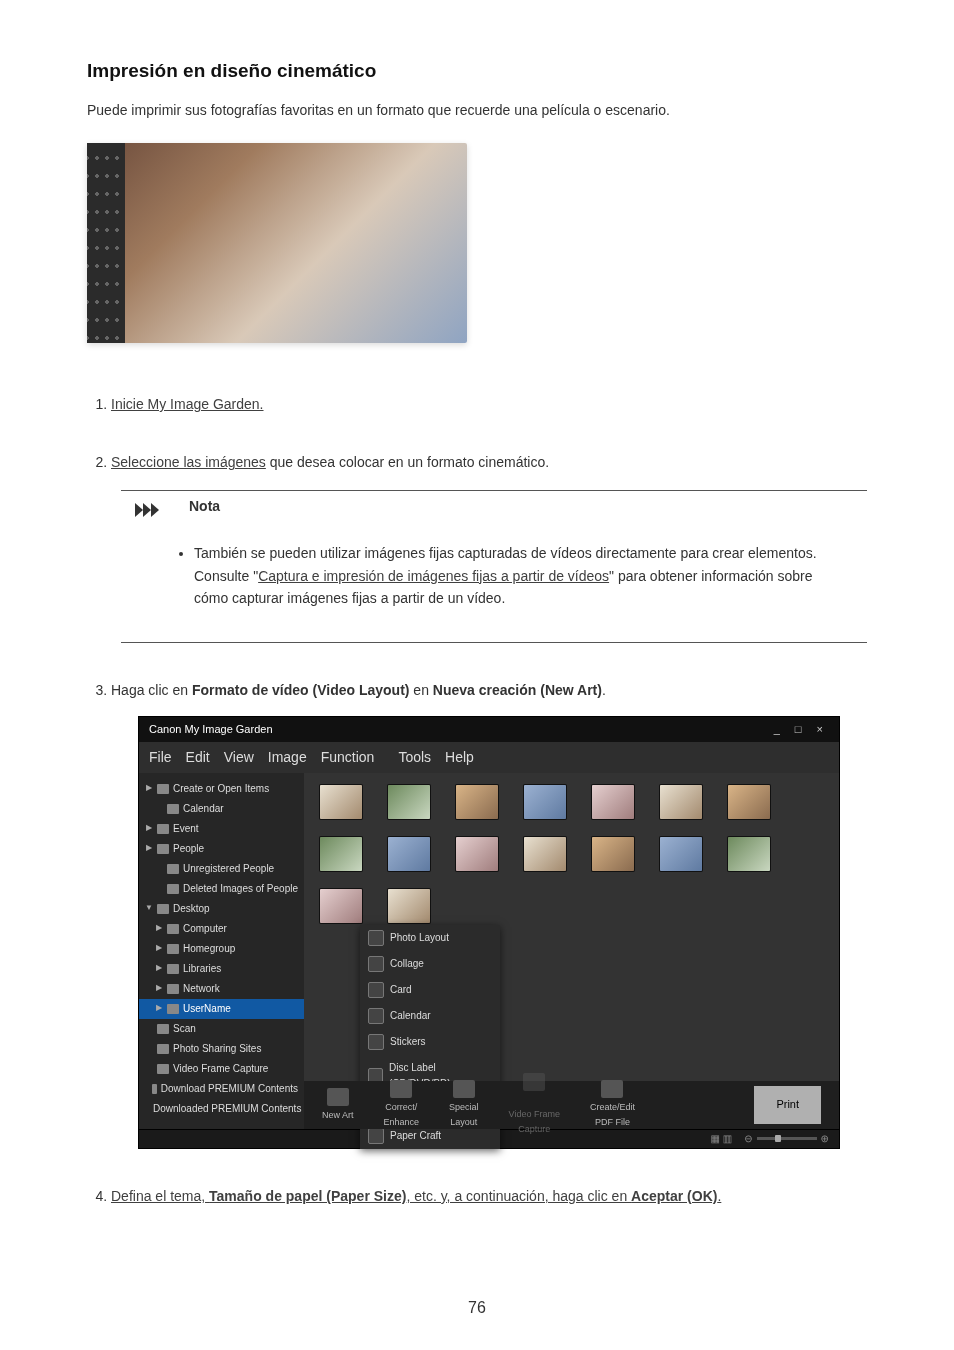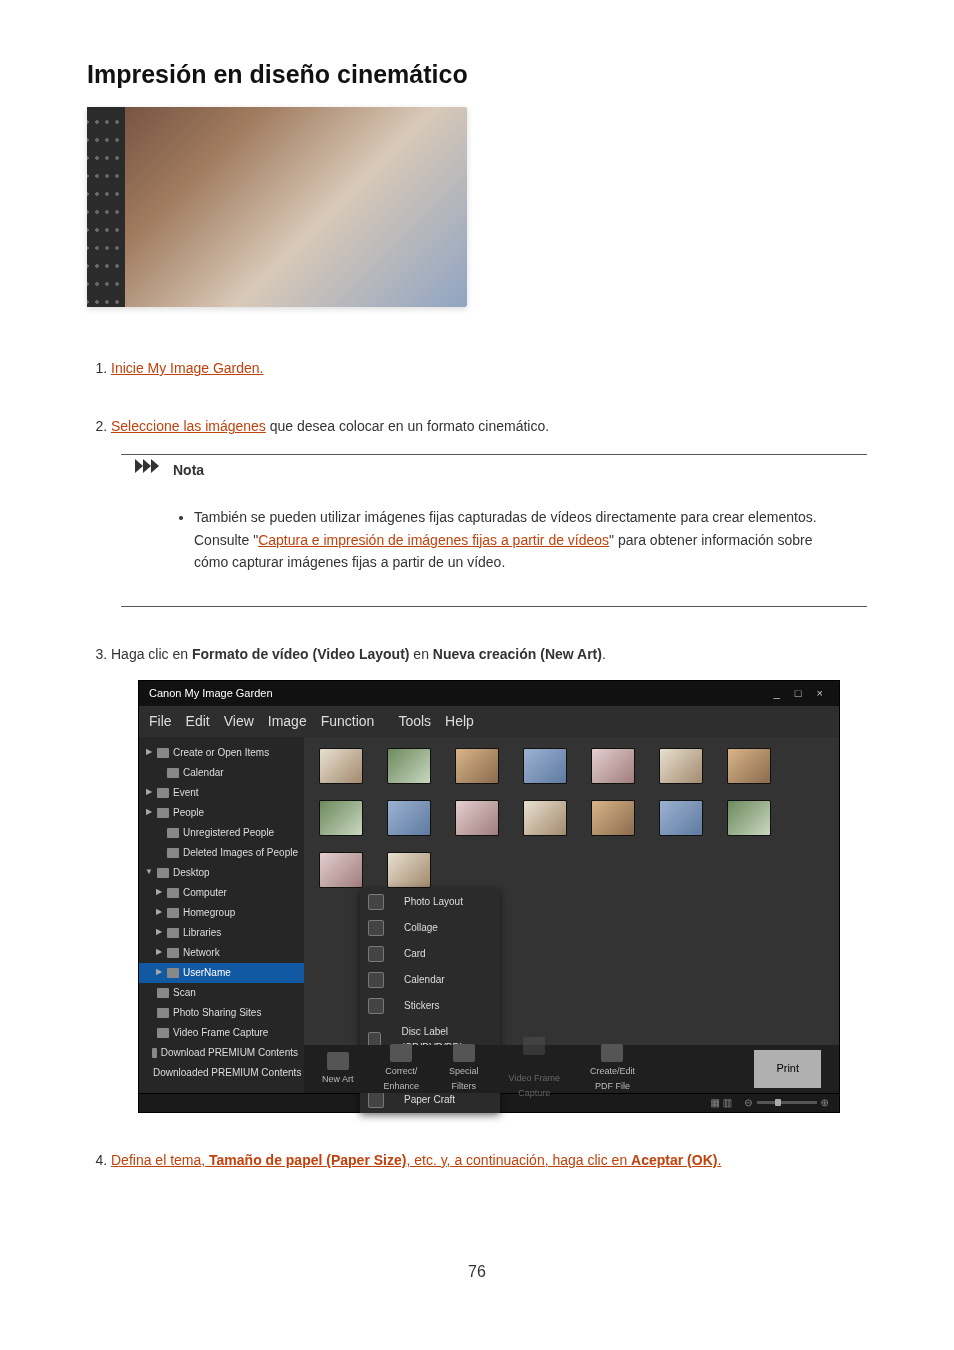--- a/index.html
+++ b/index.html
@@ -9,21 +9,21 @@
     margin: 0;
     padding: 0;
     background: #fff;
   }
   .page {
     width: 780px;
     margin: 0 auto;
     padding: 60px 0 40px 0;
   }
   h1 {
-    font-size: 25px;
+    font-size: 19px;
     font-weight: bold;
     margin: 0 0 18px 0;
     color: #111;
   }
   .intro {
     margin: 0 0 22px 0;
     line-height: 1.5;
   }
   .hero-placeholder {
     width: 380px;
@@ -46,32 +46,32 @@
   ol.steps {
     list-style: decimal;
     padding-left: 24px;
     margin: 0;
   }
   ol.steps > li {
     margin-bottom: 36px;
     line-height: 1.6;
   }
   a.link {
-    color: #c2410c;
+    color: #404040;
   }
   .note-box {
     margin: 16px 0 0 10px;
     border-top: 1px solid #555;
     border-bottom: 1px solid #555;
     padding-bottom: 16px;
   }
   .note-header {
     display: flex;
-    align-items: flex-start;
-    gap: 0;
+    align-items: flex-end;
+    gap: 16px;
     padding: 4px 0 8px 14px;
     font-weight: bold;
     font-size: 14px;
   }
   .note-header svg { flex: 0 0 auto; }
   .note-box ul {
     margin: 17px;
     padding-left: 56px;
   }
   .note-box li {
@@ -158,21 +158,21 @@
     position: absolute;
     left: 56px;
     top: 152px;
     width: 140px;
     background: #2b2b2b;
     box-shadow: 0 2px 8px rgba(0,0,0,.6);
   }
   .flyout .menu-item {
     display: flex;
     align-items: center;
-    gap: 20px;
+    gap: 6px;
     padding: 5px 8px;
     font-size: 10px;
     color: #ddd;
   }
   .flyout .menu-item .mi-ico {
     width: 14px; height: 14px;
     border: 1px solid #777;
     border-radius: 2px;
     background: #444;
   }
@@ -234,20 +234,21 @@
     margin-top: 92px;
   }
 </style>
 </head>
 <body>
 
 <div class="page">
 
   <h1>Impresión en diseño cinemático</h1>
 
+  <p class="intro">Puede imprimir sus fotografías favoritas en un formato que recuerde una película o escenario.</p>
 
   <div class="hero-placeholder">
     <div class="filmstrip"></div>
   </div>
 
   <ol class="steps">
 
     <li>
       <a href="#" class="link">Inicie My Image Garden.</a>
     </li>
@@ -439,21 +440,21 @@
                 <span>New Art</span>
               </div>
               <div class="tb-item">
                 <div class="tb-ico"></div>
                 <span style="white-space:pre;text-align:center">Correct/
 Enhance</span>
               </div>
               <div class="tb-item">
                 <div class="tb-ico"></div>
                 <span style="white-space:pre;text-align:center">Special
-Filters</span>
+Layout</span>
               </div>
               <div class="tb-item disabled">
                 <div class="tb-ico"></div>
                 <span style="white-space:pre;text-align:center">Video Frame
 Capture</span>
               </div>
               <div class="tb-item">
                 <div class="tb-ico"></div>
                 <span style="white-space:pre;text-align:center">Create/Edit
 PDF File</span>

